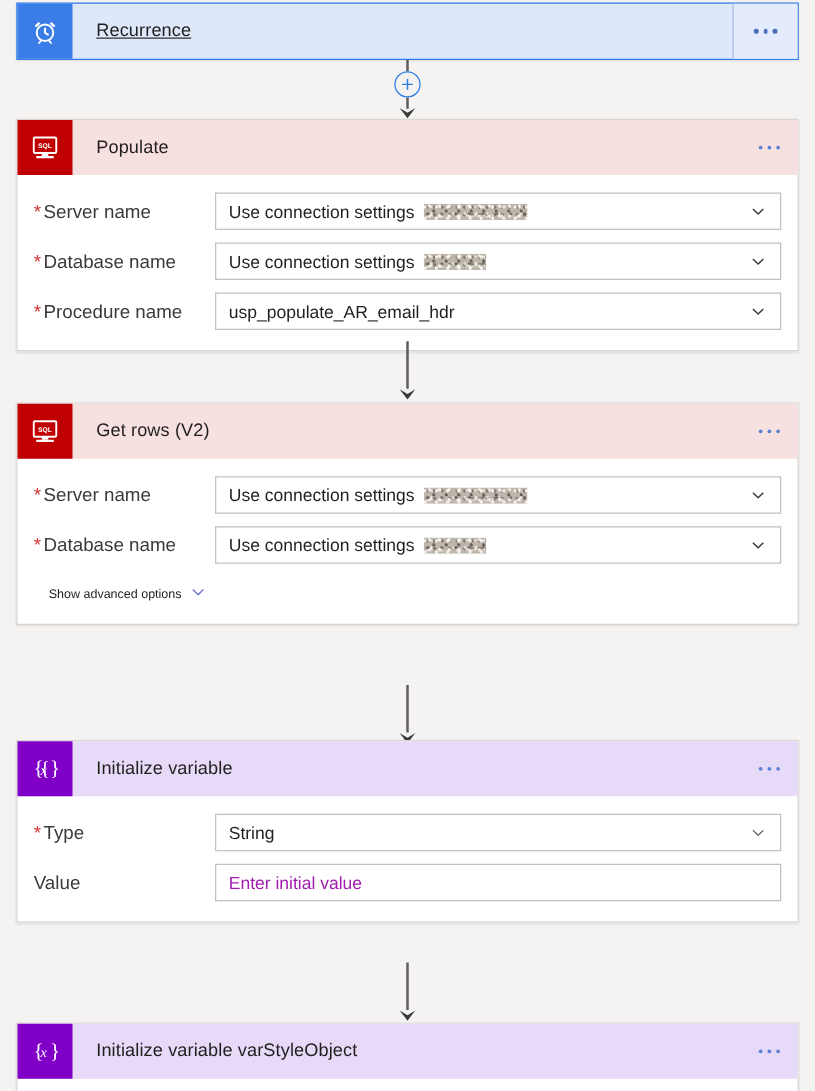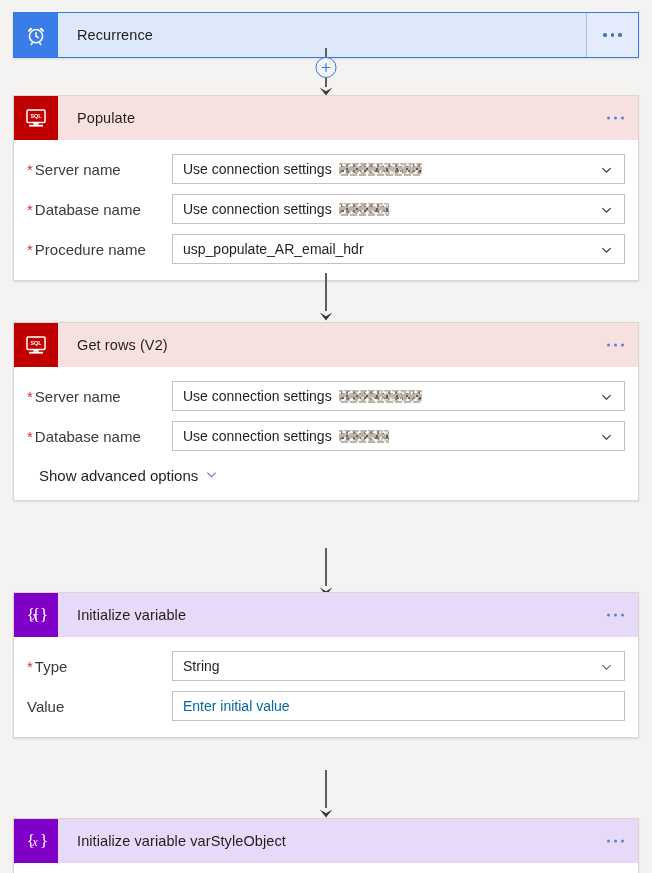--- a/index.html
+++ b/index.html
@@ -135,21 +135,21 @@
     align-items: center;
     position: relative;
     box-sizing: border-box;
   }
   .field-text {
     font-size: 14px;
     color: #201f1e;
     padding-left: 10px;
     white-space: nowrap;
   }
-  .field-text.placeholder { color: #0369a1; }
+  .field-text.placeholder { color: #a21caf; }
   .redact {
     display: inline-block;
     height: 13px;
     margin-left: 7px;
     border-radius: 1px;
     background-color: #bfb6ab;
     background-image:
       radial-gradient(circle at 12% 30%, rgba(255,255,255,.85) 0 1.2px, transparent 1.3px),
       radial-gradient(circle at 34% 72%, rgba(90,80,70,.8) 0 1.1px, transparent 1.2px),
       radial-gradient(circle at 57% 22%, rgba(255,255,255,.8) 0 1.3px, transparent 1.4px),
@@ -166,21 +166,21 @@
     top: 50%;
     transform: translateY(-50%);
     width: 13px; height: 13px;
   }
   .advanced {
     display: flex;
     align-items: center;
     gap: 7px;
     margin-top: 16px;
     padding-left: 12px;
-    font-size: 15px;
+    font-size: 10px;
     color: #201f1e;
   }
 
   
   .connector {
     position: absolute;
     left: 0;
     width: 652px;
     display: flex;
     justify-content: center;
@@ -211,21 +211,21 @@
     align-items: center;
     justify-content: center;
     box-sizing: border-box;
   }
 </style>
 </head>
 <body>
 
 <div class="canvas">
 
-  <div class="card trigger" style="top:12px;">
+  <div class="card trigger" style="top:2px;text-decoration:underline;">
     <div class="card-header">
       <div class="trigger-icon">
         <svg width="22" height="22" viewBox="0 0 24 24" fill="none" stroke="#ffffff" stroke-width="1.7">
           <circle cx="12" cy="13.3" r="7.2"></circle>
           <path d="M12 9.6 V13.3 L14.6 14.9" stroke-linecap="round"></path>
           <path d="M6.6 5.2 L4.3 7.4 M17.4 5.2 L19.7 7.4" stroke-linecap="round" stroke-width="2.1"></path>
           <path d="M8.3 20.4 L6.8 22.3 M15.7 20.4 L17.2 22.3" stroke-linecap="round" stroke-width="1.6"></path>
         </svg>
       </div>
       <div class="card-title">Recurrence</div>

